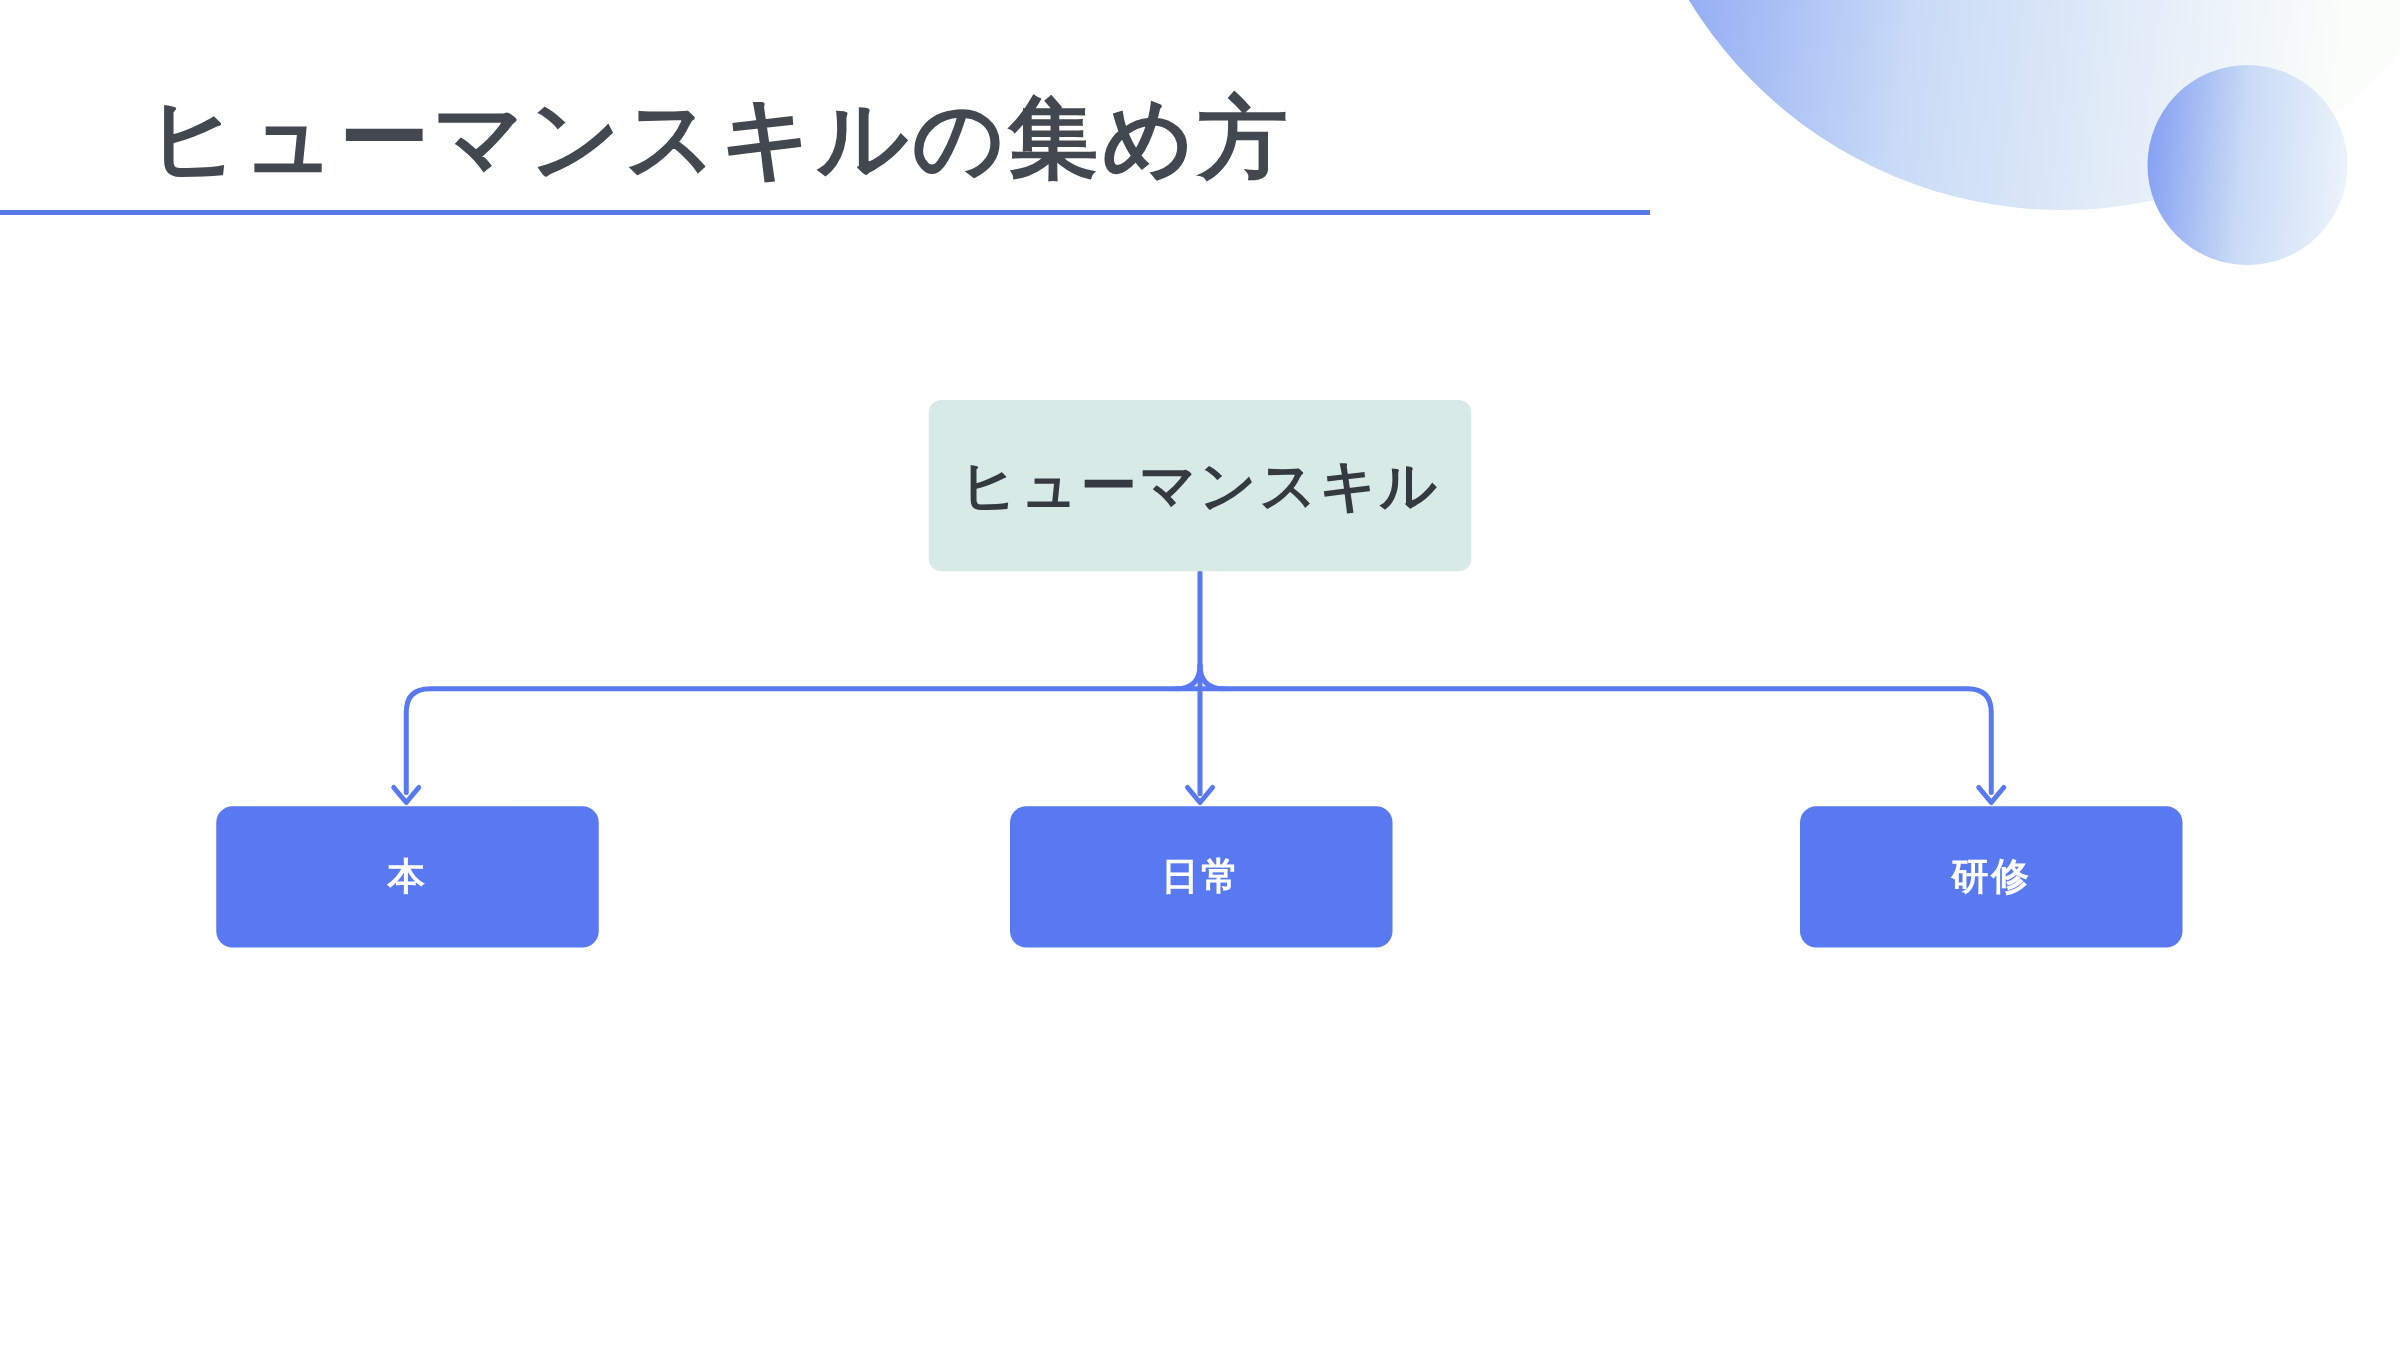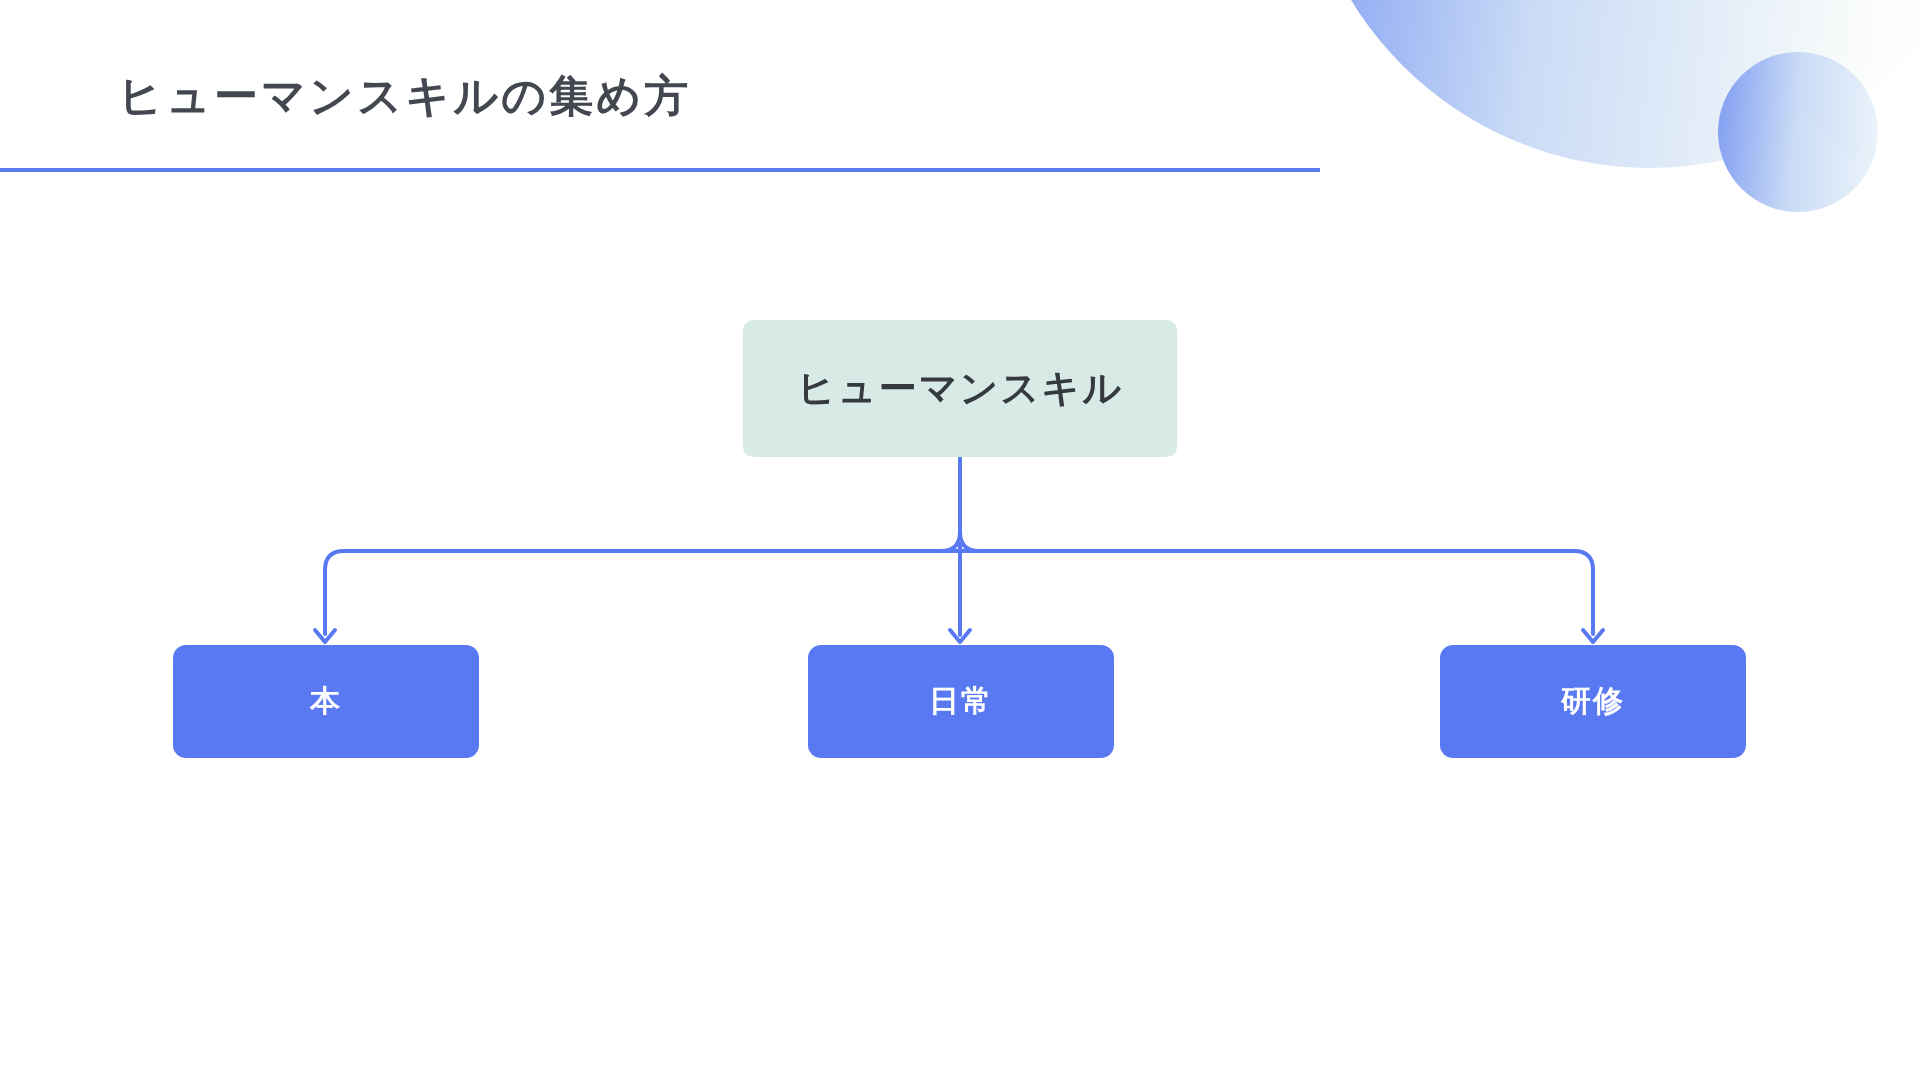--- a/index.html
+++ b/index.html
@@ -38,21 +38,21 @@
       var(--decor-mid, #c9dbf6) 48%,
       var(--decor-small-end, #eef5fb) 100%);
   }
 
   
   .slide-title {
     position: absolute;
     left: 118px;
     top: 74px;
     margin: 0;
-    font-size: 44px;
+    font-size: 72px;
     line-height: 1;
     font-weight: 700;
     letter-spacing: 3px;
     color: var(--title-text, #43474f);
     white-space: nowrap;
   }
   .title-underline {
     position: absolute;
     left: 0;
     top: 168px;
@@ -88,21 +88,21 @@
     box-sizing: border-box;
   }
   .root-node {
     left: 743px;
     top: 320px;
     width: 434px;
     height: 137px;
     border-radius: 10px;
     background: var(--root-node-fill, #d8eae6);
     color: var(--root-node-text, #343a40);
-    font-size: 38px;
+    font-size: 45px;
     letter-spacing: 2px;
   }
   .child-node {
     top: 645px;
     width: 306px;
     height: 113px;
     border-radius: 13px;
     background: var(--child-node-fill, #5879f2);
     color: var(--child-node-text, #ffffff);
     font-size: 30px;

